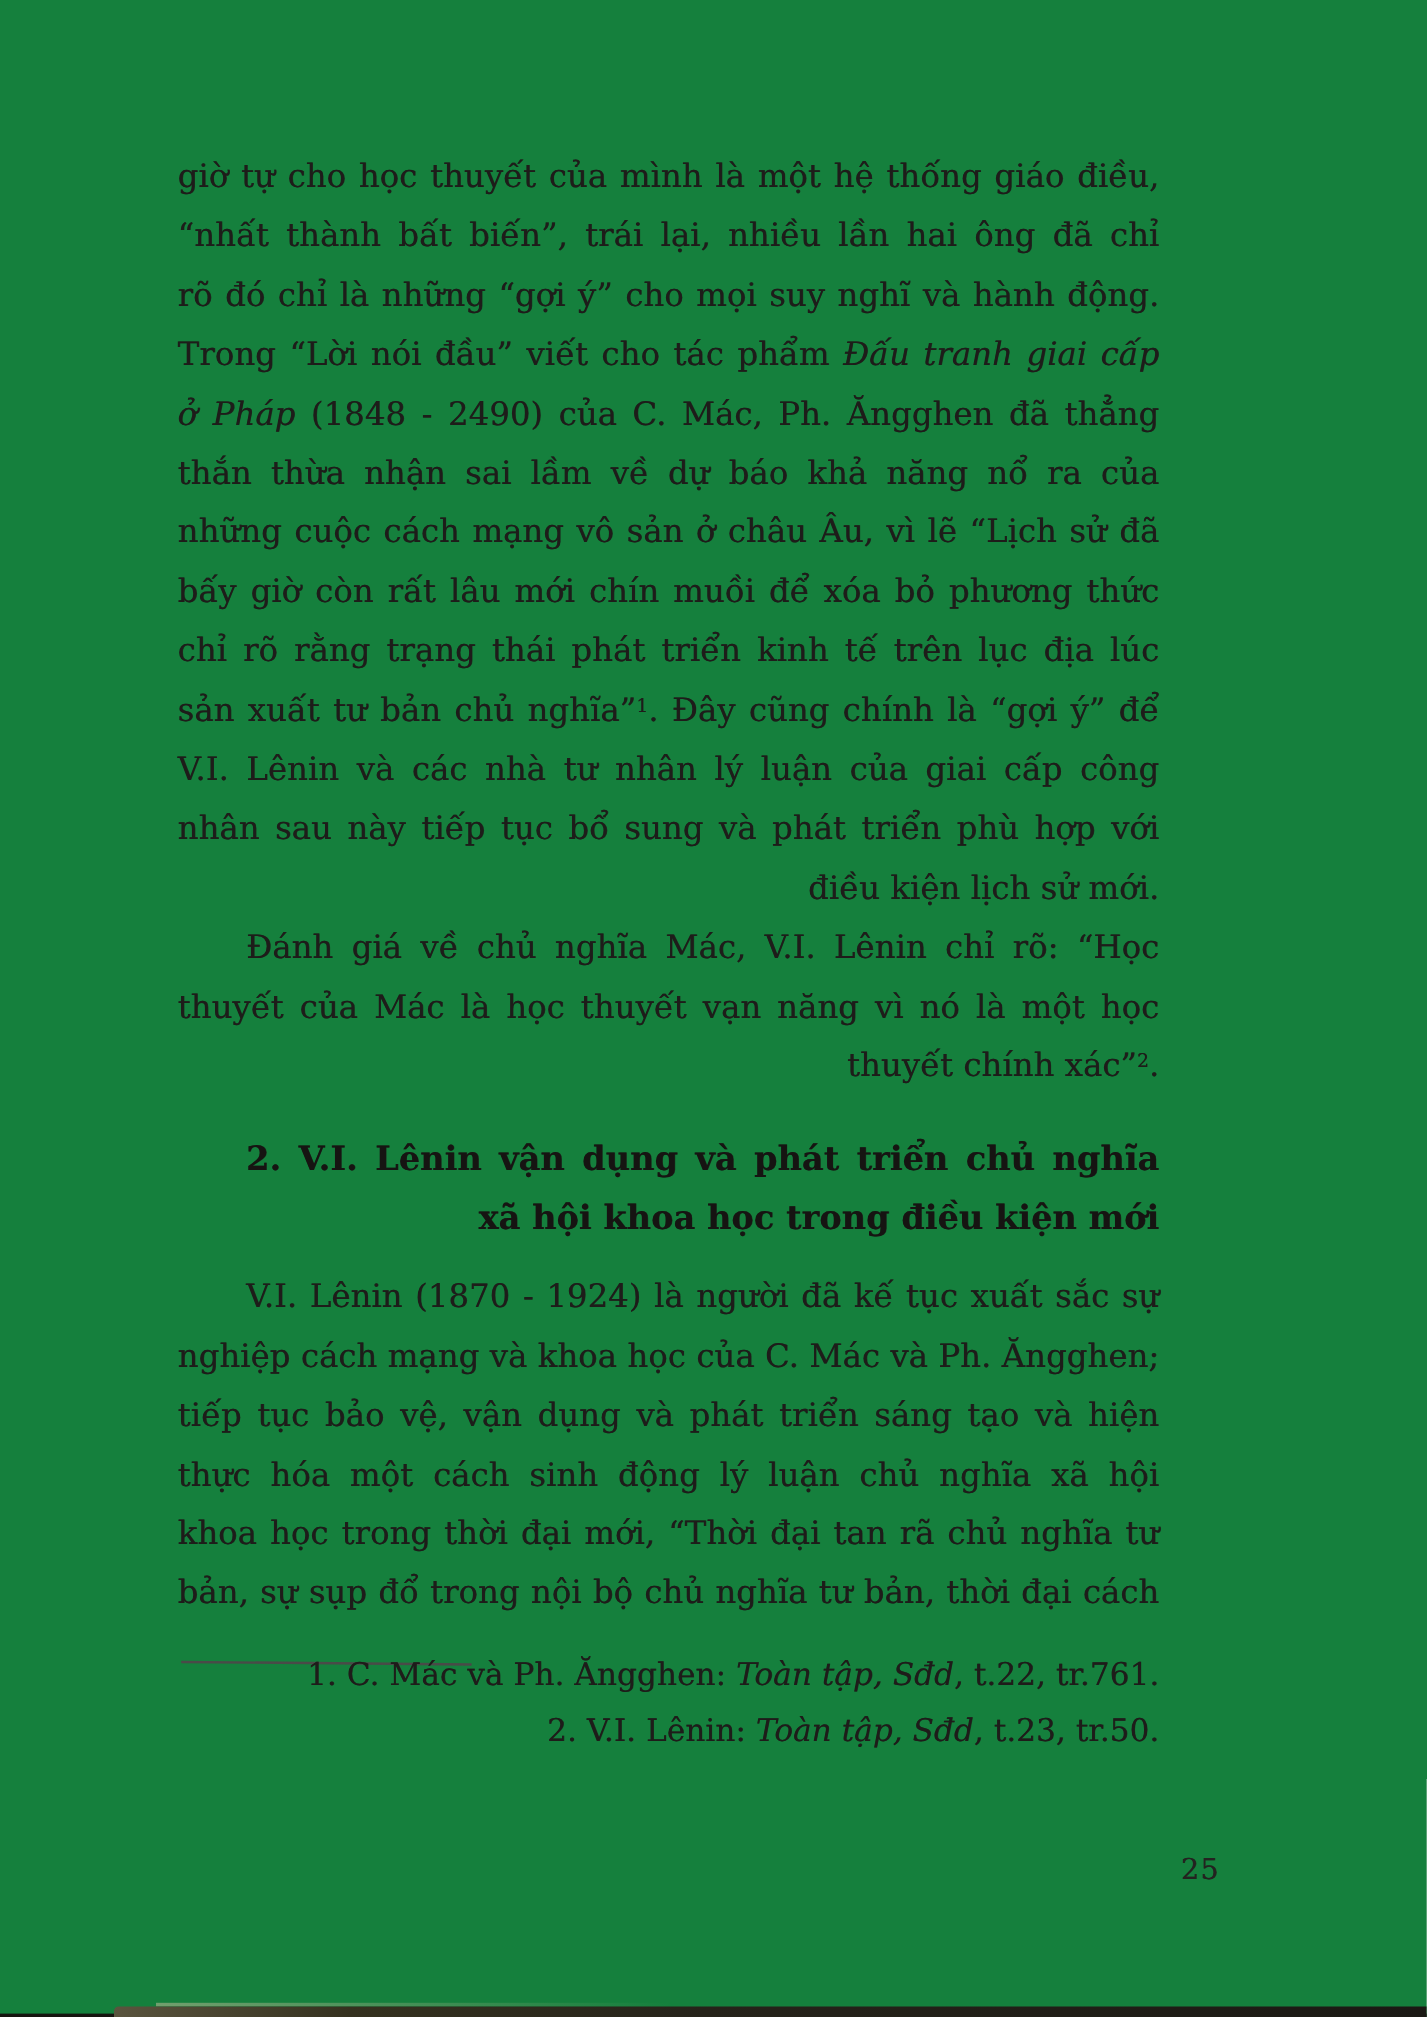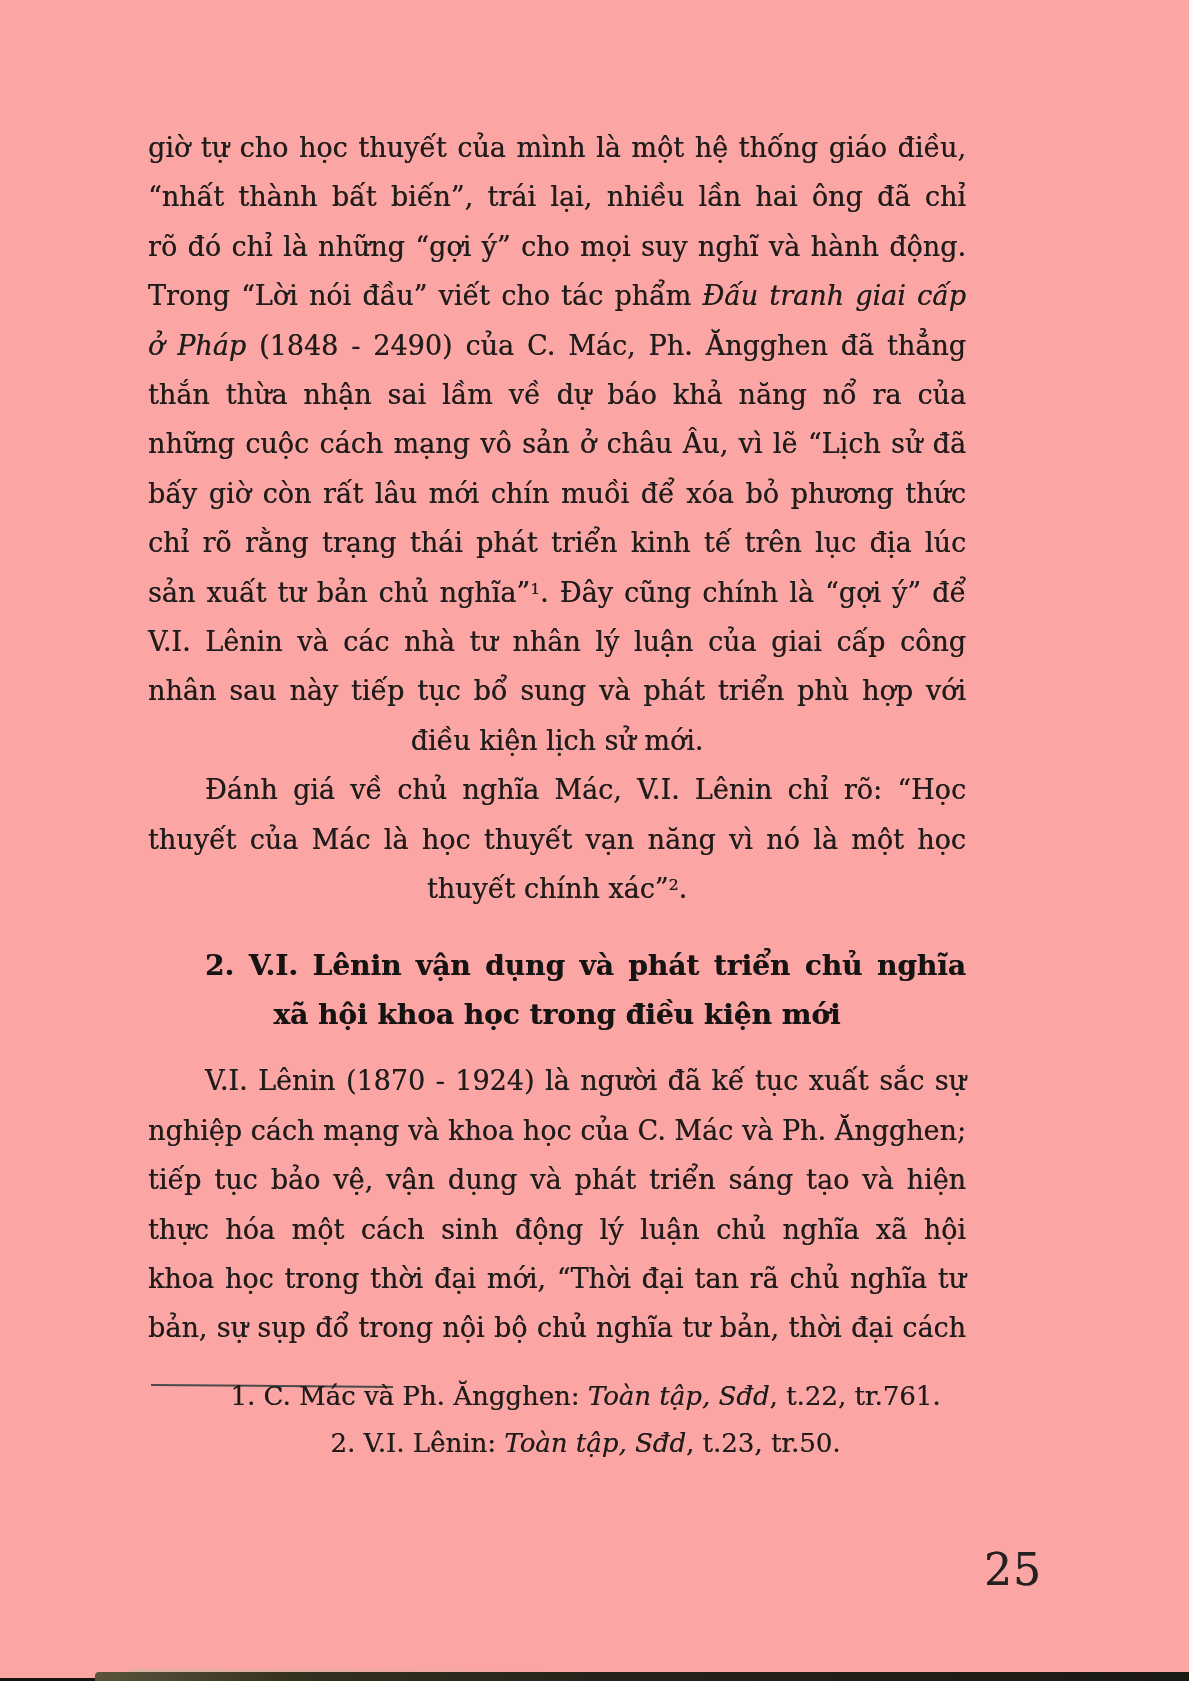--- a/index.html
+++ b/index.html
@@ -2,21 +2,21 @@
 <html lang="vi"><head>
 <meta charset="utf-8">
 <title>Scanned book page</title>
 <style>
   html, body { margin: 0; padding: 0; background: #e8e8e6; }
   .page {
     position: relative;
     width: 1189px;
     height: 1681px;
     margin: 0 auto;
-    background: #fca5a5;
+    background: #15803d;
     overflow: hidden;
     font-family: "DejaVu Serif", "Liberation Serif", serif;
     color: #1e1c1a;
   }
   
   .body-text {
     position: absolute;
     left: 148px;
     top: 123px;
     width: 818px;
@@ -26,21 +26,21 @@
     filter: blur(0.25px);
   }
   .block { margin: 0; }
   .block.heading {
     margin-top: 27px;
     margin-bottom: 17px;
     font-weight: bold;
     font-size: 28px;
     color: #161412;
   }
-  .tline { text-align: center; }
+  .tline { text-align: right; }
   .tline.jl { text-align: justify; text-align-last: justify; }
   .tline.ind { text-indent: 57px; }
   .seg-i { font-style: italic; }
   .seg-sup { font-size: 0.58em; vertical-align: 0.5em; line-height: 0; }
   
   .footnote-rule {
     position: absolute;
     left: 151px;
     top: 1385px;
     width: 242px;
@@ -56,21 +56,21 @@
     font-size: 26px;
     line-height: 46.5px;
     text-shadow: 0.3px 0 0 rgba(30,28,26,0.7);
     filter: blur(0.25px);
   }
   .footnotes .tline { text-indent: 57px; }
   .page-number {
     position: absolute;
     left: 984px;
     top: 1544px;
-    font-size: 44px;
+    font-size: 24px;
     letter-spacing: 1px;
     color: #242220;
     text-shadow: 0.3px 0 0 rgba(30,28,26,0.7);
     filter: blur(0.25px);
   }
   
   .scan-edge-thin {
     position: absolute;
     left: 0; right: 0; bottom: 0;
     height: 3px;

